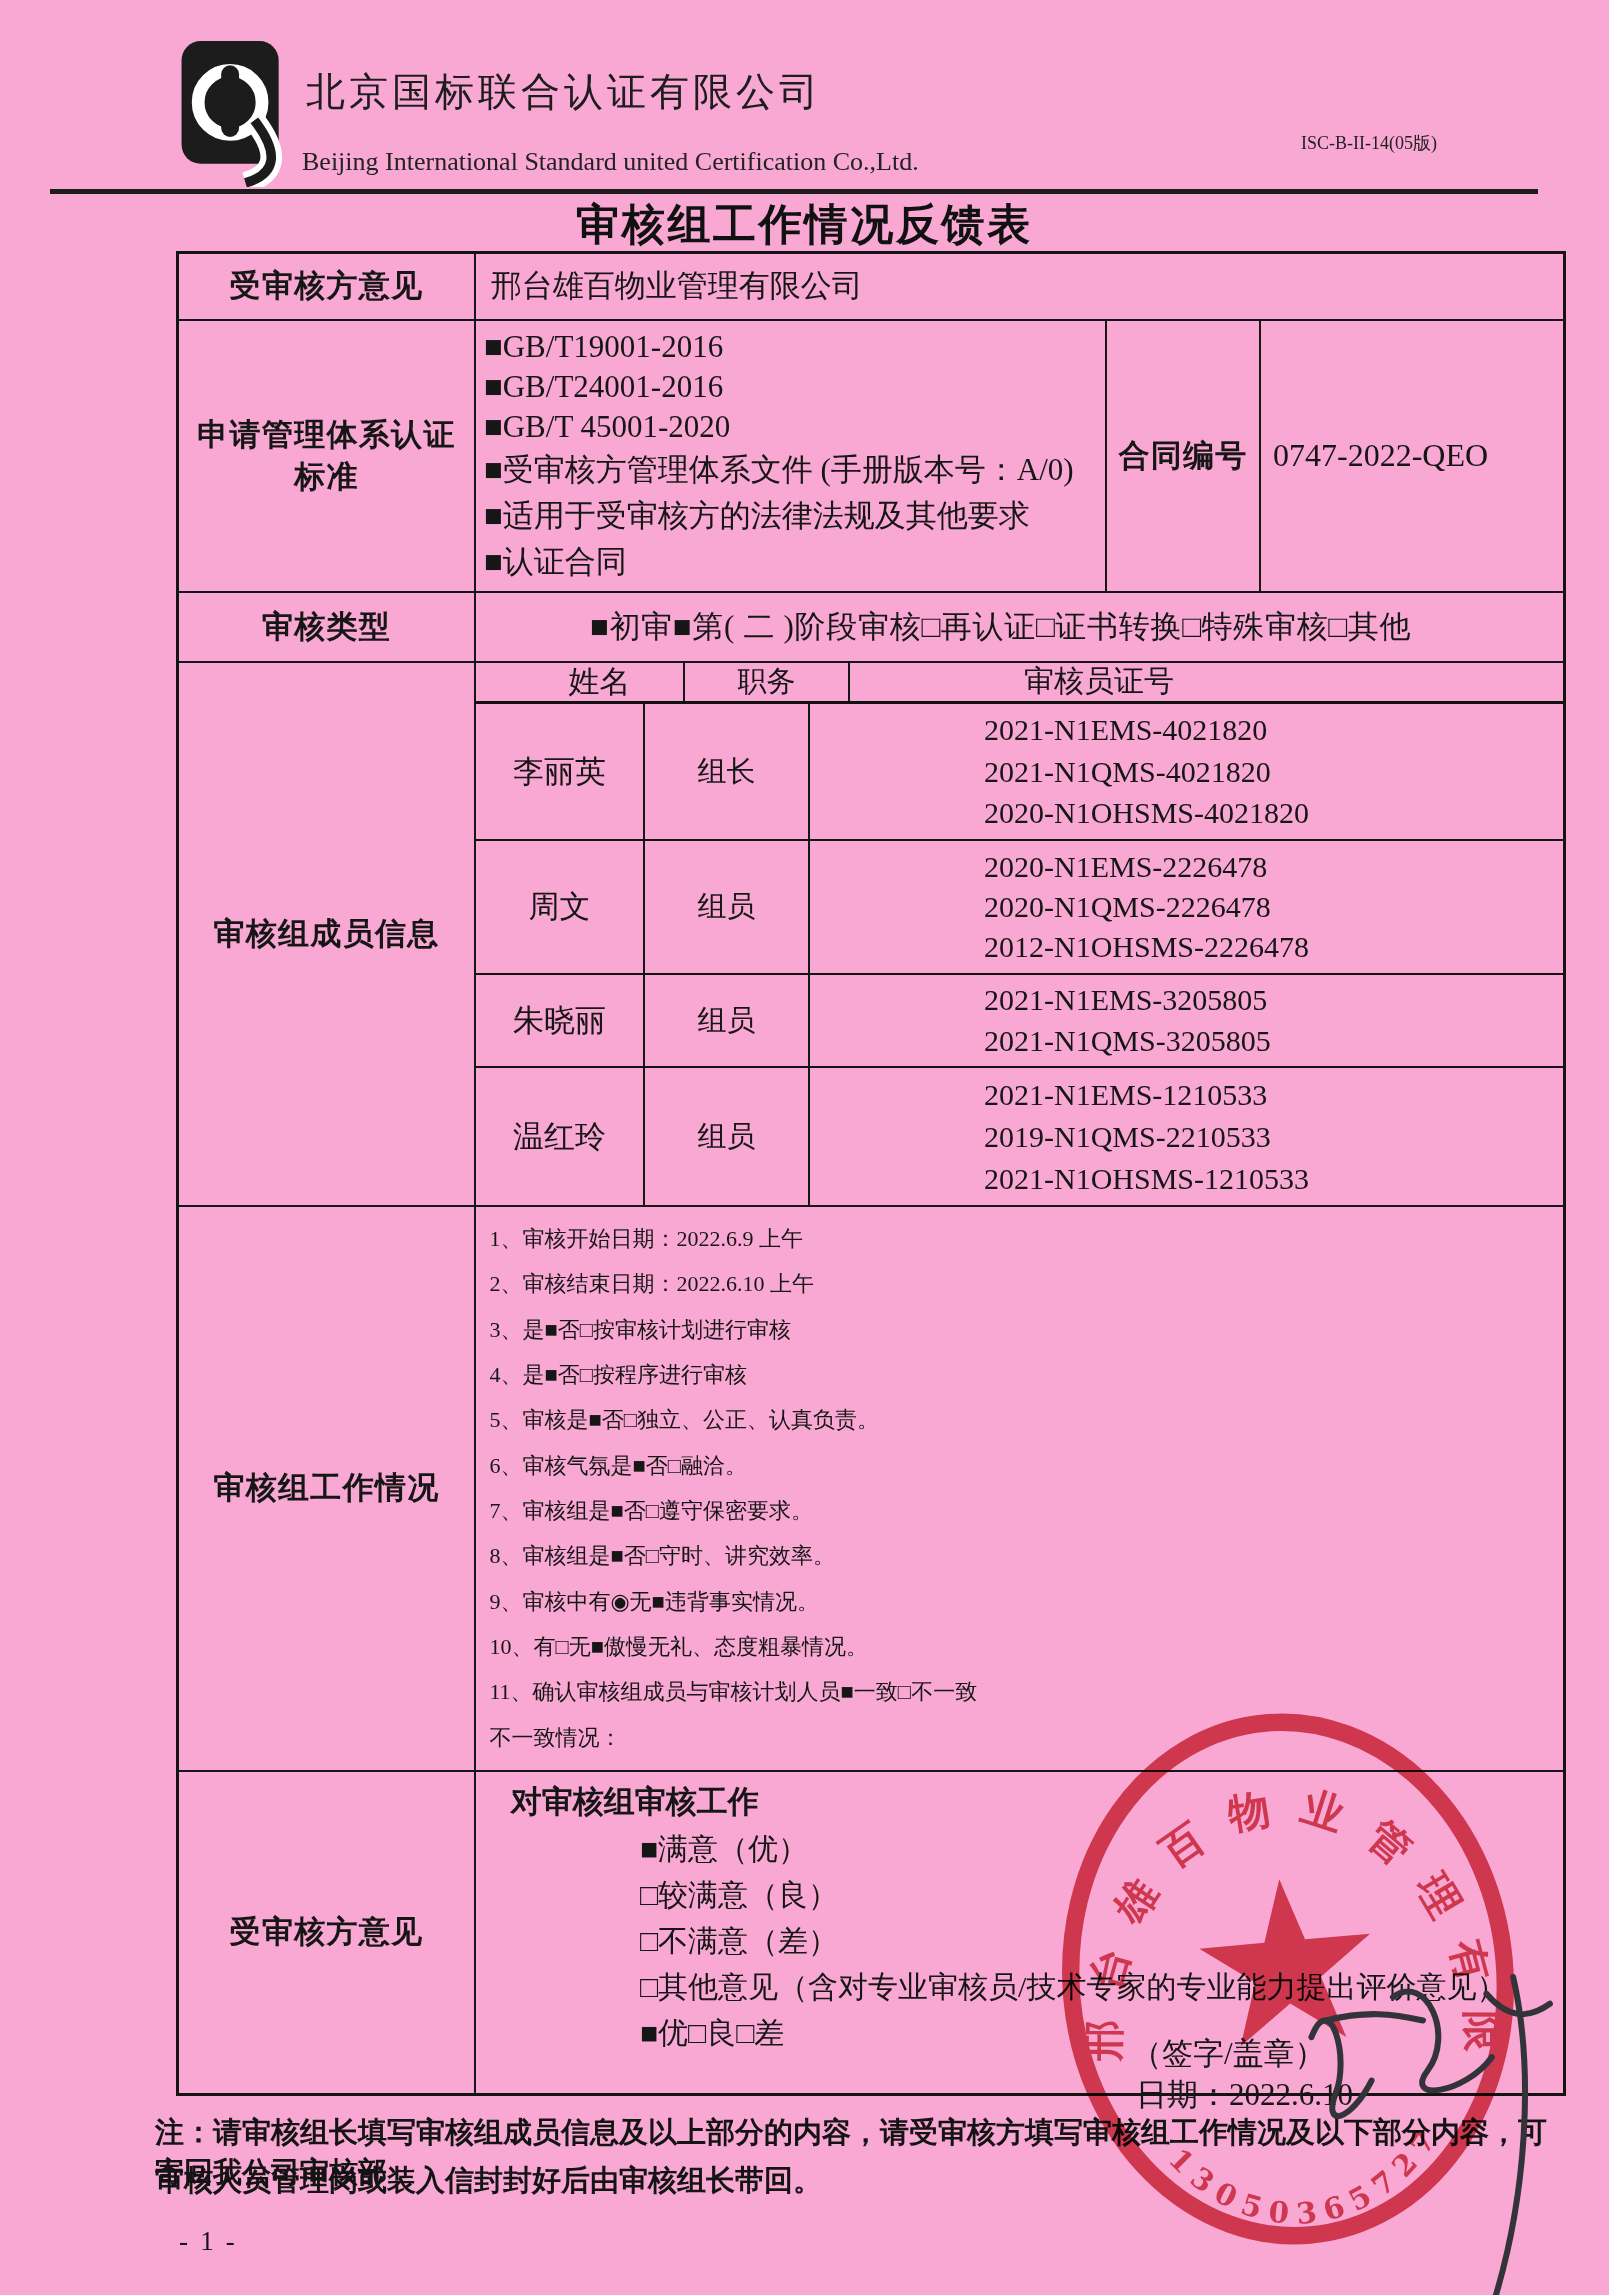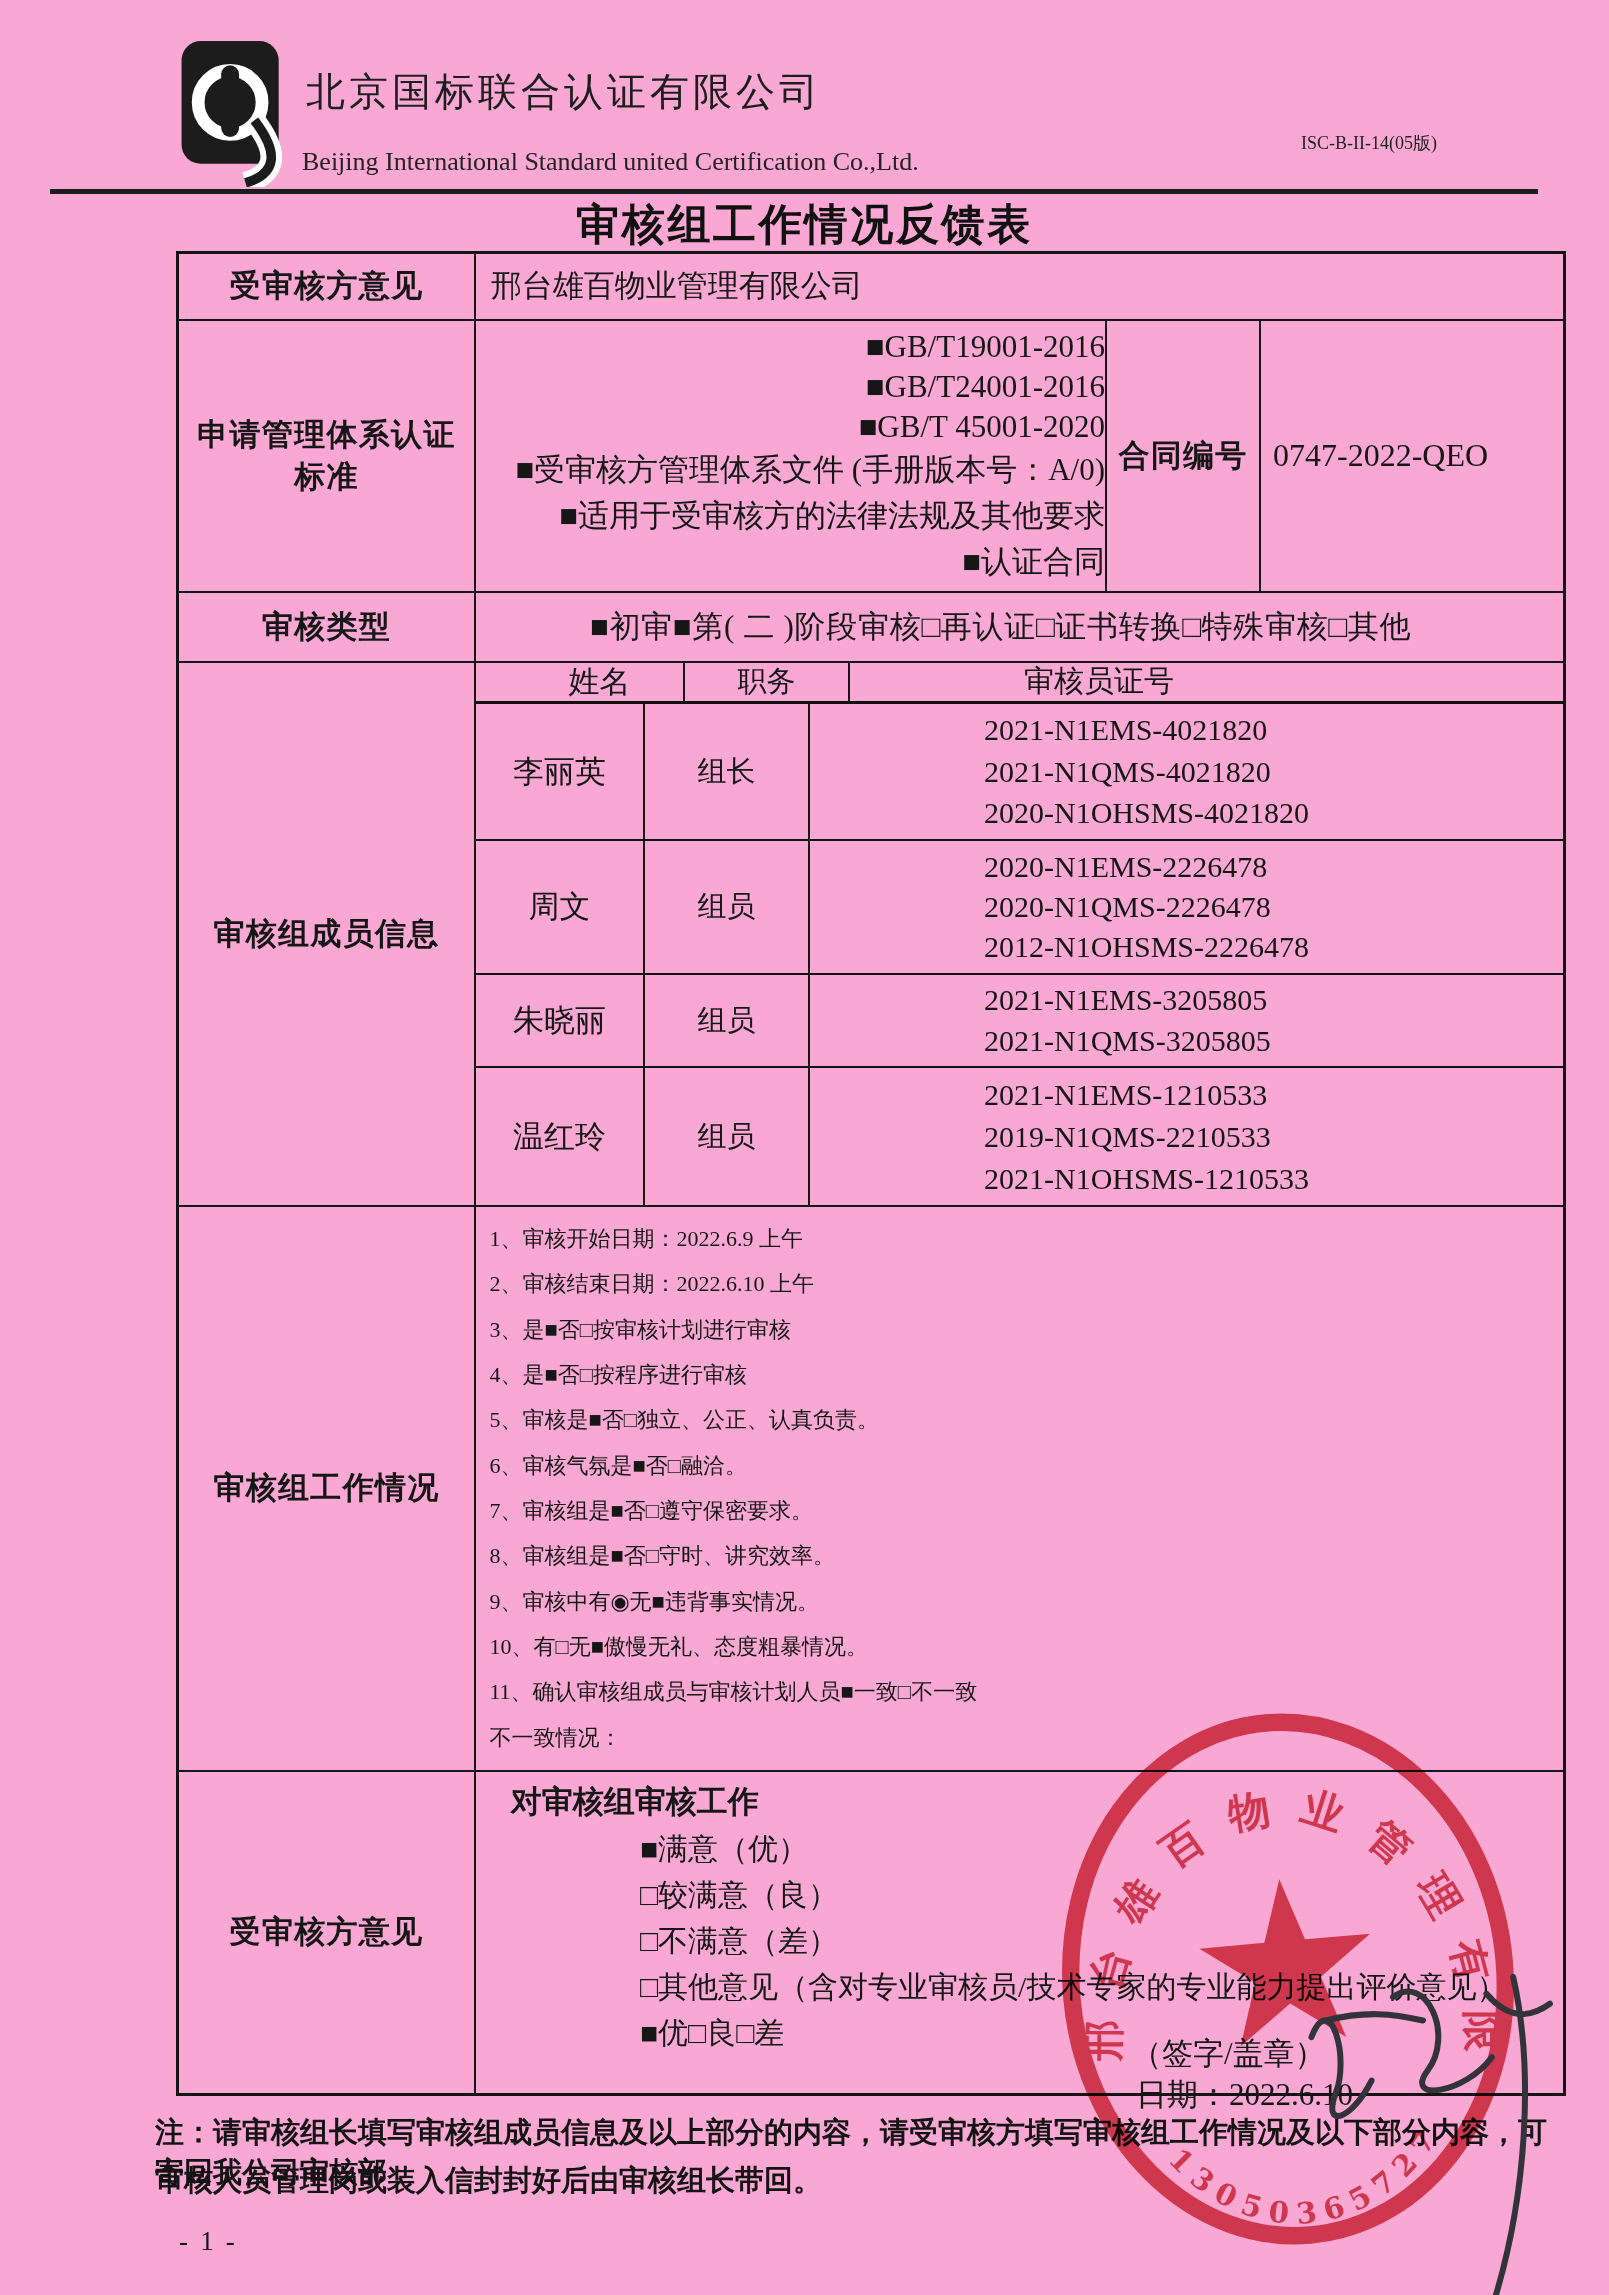--- a/index.html
+++ b/index.html
@@ -23,21 +23,21 @@
   .t-row:last-child { border-bottom:none; }
   .lab { width:297px; flex:0 0 297px; border-right:2px solid #161616; display:flex;
          align-items:center; justify-content:center; text-align:center;
          font-weight:700; font-size:31px; letter-spacing:1.3px; padding:0 9.4px; }
   .val { flex:1; display:flex; align-items:center; font-size:31px; padding-left:14.7px; }
 
   .r-auditee { height:67px; }
   .r-standards { height:274px; }
   .standards-list { flex:1 0 aupx; width:631px; flex:0 0 631px; border-right:2px solid #161616;
                     display:flex; flex-direction:column; justify-content:space-around;
-                    font-size:31px; padding:6.7px 0 6.7px 8px;text-align:right; }
+                    font-size:31px; padding:6.7px 0 6.7px 8px; }
   .contract-lab { width:154px; flex:0 0 154px; border-right:2px solid #161616; display:flex;
                   align-items:center; justify-content:center; font-weight:700; font-size:31px;
                   letter-spacing:1.3px; text-align:center; }
   .contract-val { flex:1; display:flex; align-items:center; font-size:32px; padding-left:12px; }
   .r-type { height:70px; }
   .r-type .val { padding-left:114px; font-size:31px; letter-spacing:0.7px; }
 
   .r-members { height:544px; }
   .members-right { flex:1; display:flex; flex-direction:column; }
   .m-head { height:41px; flex:0 0 41px; display:flex; border-bottom:3.3px solid #111;padding-left:40px; }

